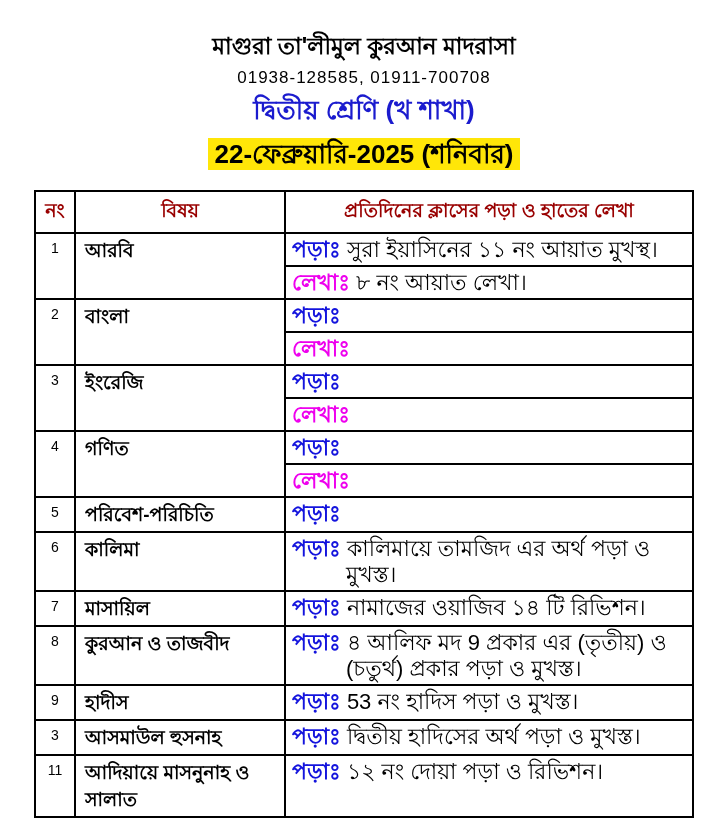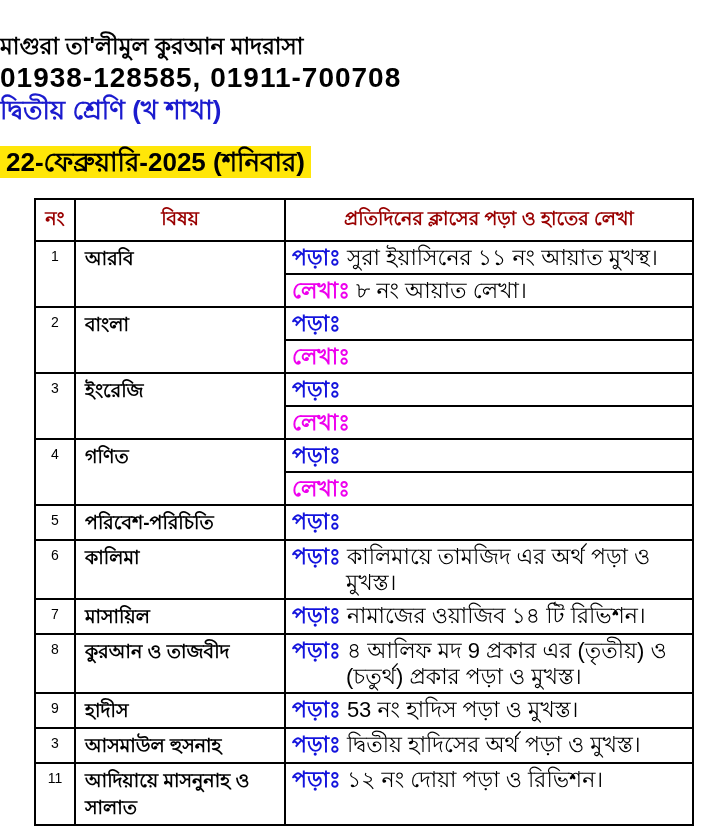--- a/index.html
+++ b/index.html
@@ -13,26 +13,26 @@
   }
   *{box-sizing:border-box;margin:0;padding:0;}
   html,body{background:var(--paper);}
   body{
     width:728px;height:826px;
     font-family:"Liberation Sans","DejaVu Sans",sans-serif;
     color:var(--ink);
     overflow:hidden;
   }
   .doc{width:728px;height:826px;background:var(--paper);padding-top:30px;}
-  .doc-header{text-align:left;}
+  .doc-header{text-align:center;}
   .school-name{font-size:23px;font-weight:bold;line-height:32px;}
   .school-address{font-size:23px;font-weight:bold;line-height:30px;}
-  .school-phones{font-size:28px;font-weight:bold;line-height:32px;letter-spacing:1px;}
+  .school-phones{font-size:17px;font-weight:normal;line-height:32px;letter-spacing:1px;}
   .class-title{font-size:26px;font-weight:bold;color:var(--title-blue);line-height:32px;}
-  .date-wrap{margin-top:20px;line-height:34px;}
+  .date-wrap{margin-top:12px;line-height:34px;}
   .date-title{
     display:inline-block;background:var(--hl-yellow);color:var(--ink);
     font-size:26px;font-weight:bold;padding:0 6px;line-height:32px;
   }
   table.schedule{
     border-collapse:collapse;table-layout:fixed;
     width:660px;margin:15px 0 0 34px;
   }
   .schedule th,.schedule td{border:2px solid var(--ink);vertical-align:top;}
   .col-no{width:40px;}

